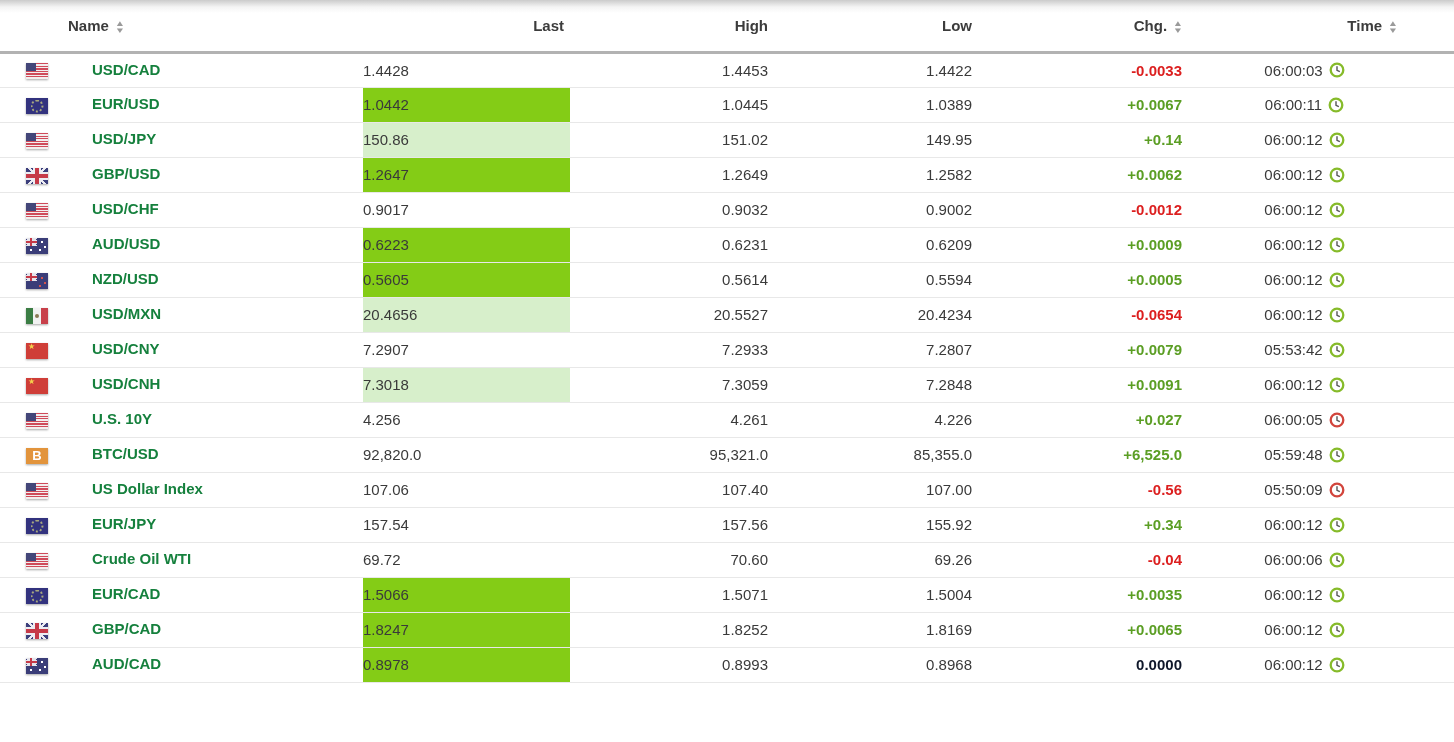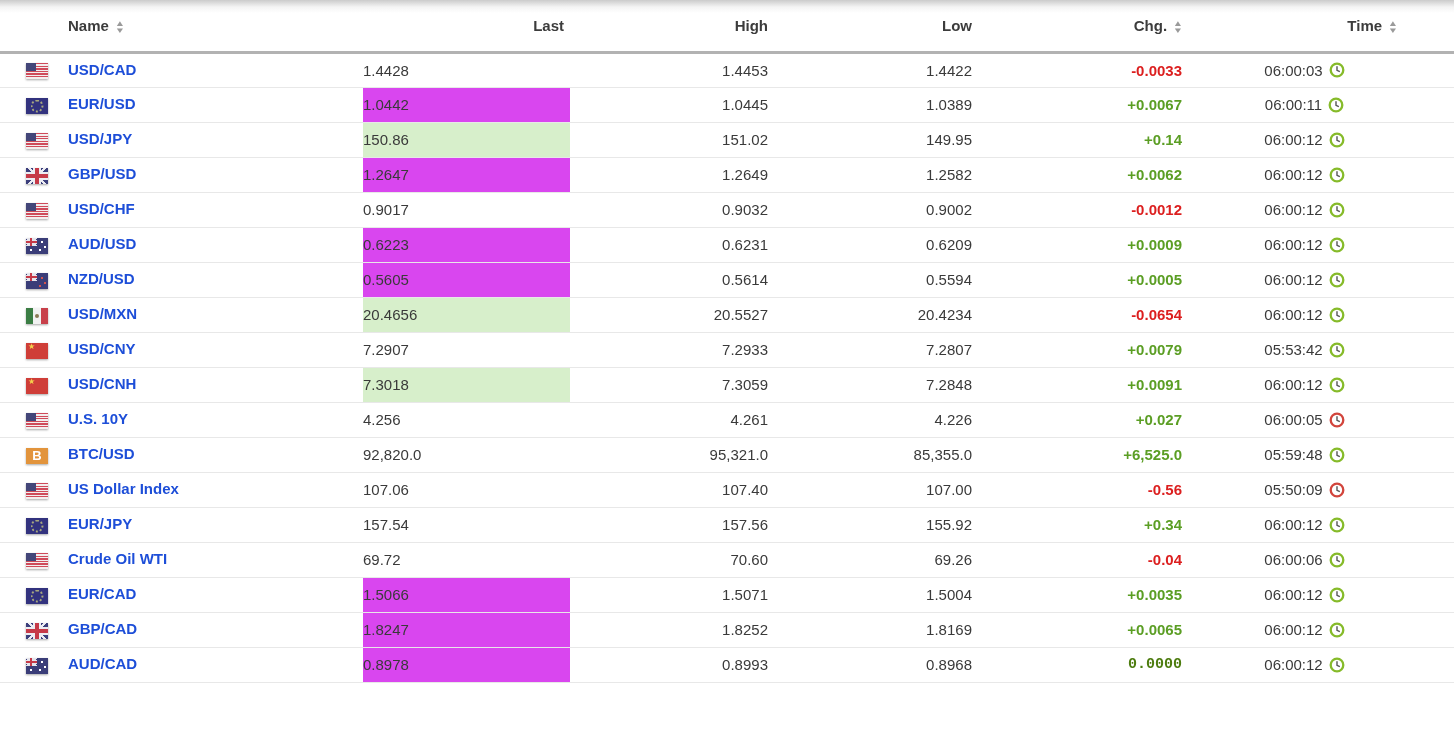--- a/index.html
+++ b/index.html
@@ -20,25 +20,25 @@
   .sort-arrows span { display:block; font-size:8px; color:#9a9a9a; line-height:7px; transform:scaleX(1.3); }
 
   
   tbody td { height:35px; border-bottom:1px solid #e8e8e8; font-size:15px; color:#3a3a3a;
              vertical-align:middle; white-space:nowrap; }
   td.td-name { padding-left:26px; }
   td.td-num  { text-align:right; padding-right:6px; }
   td.td-last { padding-right:6px; }
   td.td-time { padding-right:33px; }
   .time-wrap { display:flex; justify-content:center; align-items:center; gap:6px; }
-  .pair { font-weight:bold; color:#1d4ed8; text-decoration:none; cursor:pointer; }
+  .pair { font-weight:bold; color:#15803d; text-decoration:none; cursor:pointer;margin-left:24px; }
   .chg-green { color:#5b9e24; font-weight:bold; }
   .chg-red   { color:#dc1f1f; font-weight:bold; }
-  .chg-black { color:#4d7c0f; font-weight:bold;font-family:Liberation Mono, monospace; }
-  .bg-red   { background:#d946ef; }
+  .chg-black { color:#0f172a; font-weight:bold; }
+  .bg-red   { background:#84cc16; }
   .bg-green { background:#d7efcb; }
 
   
   .clock { width:16px; height:16px; display:inline-block; line-height:0; }
   .clock-green { color:#86bb2a; }
   .clock-red   { color:#d2453c; }
 
   
   .flag { width:22px; height:16px; display:inline-block; position:relative;
           margin-right:20px; vertical-align:middle; box-shadow:0 1px 2px rgba(0,0,0,.35);

